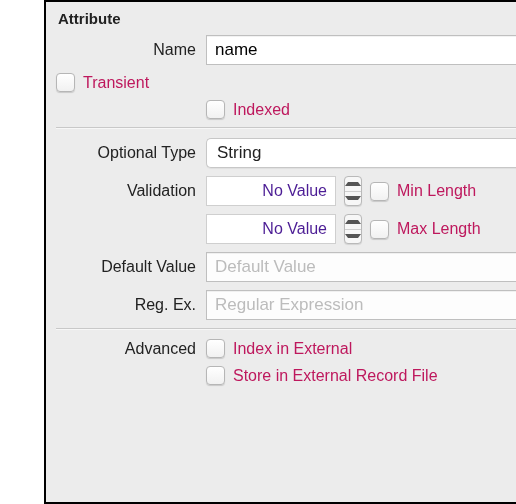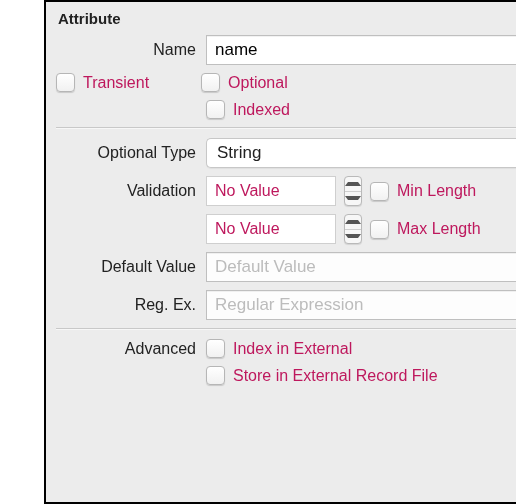--- a/index.html
+++ b/index.html
@@ -130,24 +130,24 @@
     display: flex;
     align-items: center;
     gap: 8px;
     width: 100%;
   }
   .stepper-input {
     width: 130px;
     height: 30px;
     border: 1px solid #cfcfcf;
     background: #fff;
-    text-align: left;
+    text-align: right;
     padding: 0 8px;
     font-size: 16px;
-    color: #be185d;
+    color: #4c1d95;
   }
   .stepper-buttons {
     width: 18px;
     height: 30px;
     border: 1px solid #b9b9b9;
     border-radius: 4px;
     display: flex;
     flex-direction: column;
     overflow: hidden;
     background: #f7f7f7;
@@ -183,24 +183,20 @@
     </div>
   </div>
 
   <div class="row">
     <div class="field-col">
       <div class="check-group">
         <div class="checkbox"></div>
         <span class="check-label">Transient</span>
       </div>
       <div class="gap-wide"></div>
-      <div class="check-group">
-        <div class="checkbox"></div>
-        <span class="check-label">Optional</span>
-      </div>
     </div>
   </div>
 
   <div class="row">
     <div class="label-col"></div>
     <div class="field-col">
       <div class="check-group">
         <div class="checkbox"></div>
         <span class="check-label">Indexed</span>
       </div>

